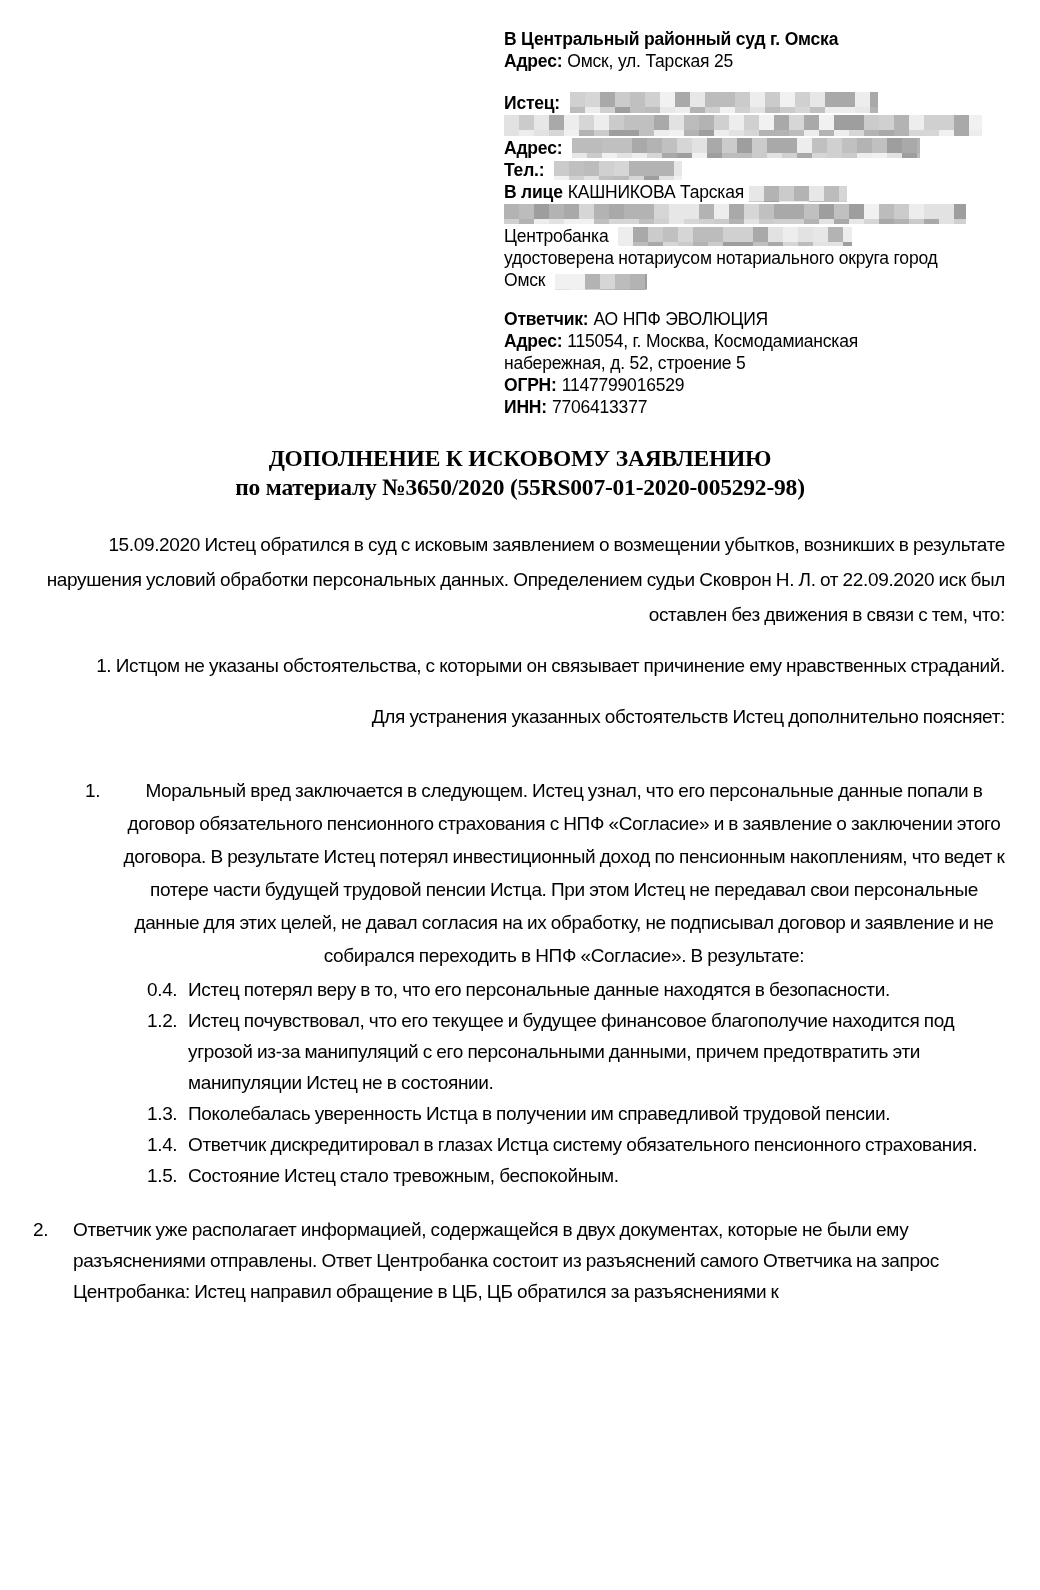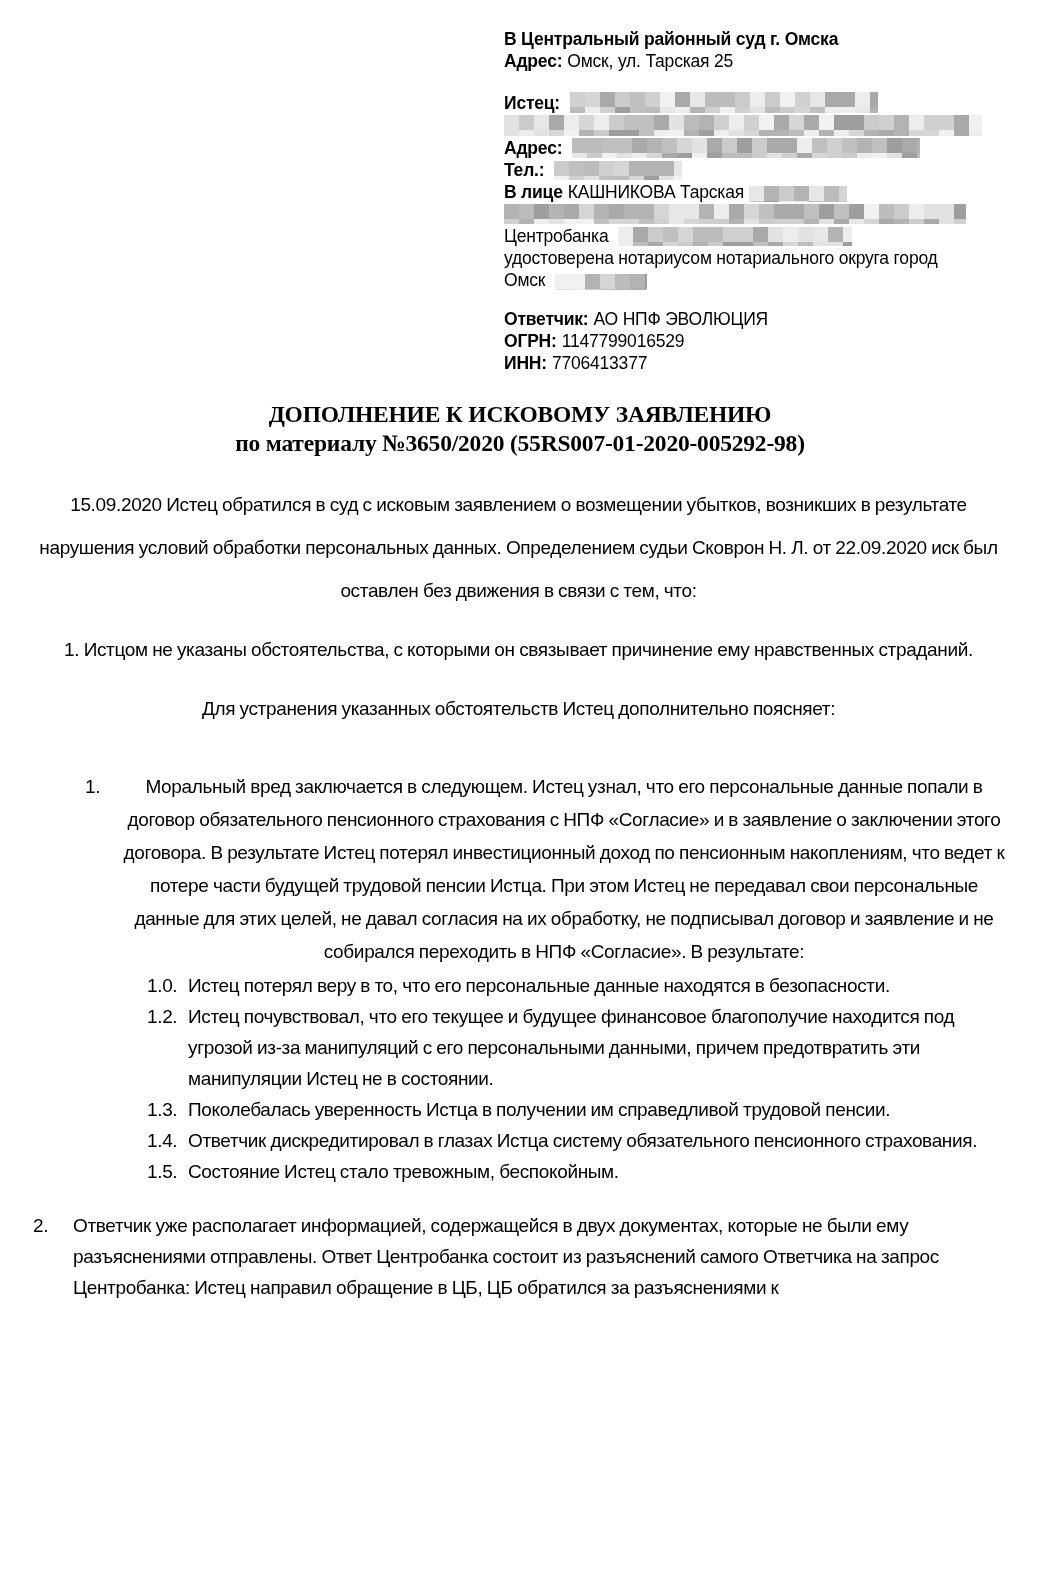--- a/index.html
+++ b/index.html
@@ -48,21 +48,21 @@
     line-height: 29px;
     letter-spacing: -0.2px;
   }
   
   .body {
     margin: 25px 35px 0 32px;
     font-size: 19px;
     letter-spacing: -0.35px;
     word-spacing: -0.5px;
   }
-  .p-center { text-align: center; line-height: 43px; }
+  .p-center { text-align: right; line-height: 35px; }
   .mt16 { margin-top: 16px; }
   .mt14 { margin-top: 14px; }
   .numbered { position: relative; margin-top: 16px; line-height: 33px; }
   .numbered .num { position: absolute; left: 53px; top: 0; }
   .numbered .itext { margin-left: 91px; text-align: center; margin-top: 40px; }
   .sublist { margin-left: 115px; margin-top: 2px; line-height: 31px; }
   .subitem { position: relative; padding-left: 41px; text-align: left; }
   .subitem .num { position: absolute; left: 0; top: 0; }
   .damages { margin-top: 24px; line-height: 31px; text-align: left; }
   .numbered2 { position: relative; margin-top: 23px; line-height: 31px; }
@@ -236,20 +236,23 @@
     <div class="row">удостоверена нотариусом нотариального округа город</div>
     <div class="row">
       <span>Омск</span>
       <span class="redact v" style="width:92px;height:16px"><i style="left:0px;top:0px;width:15px;height:15px;background:#f1f1f1"></i><i style="left:15px;top:0px;width:15px;height:15px;background:#f1f1f1"></i><i style="left:30px;top:0px;width:15px;height:15px;background:#b3b3b3"></i><i style="left:45px;top:0px;width:15px;height:15px;background:#d6d6d6"></i><i style="left:60px;top:0px;width:15px;height:15px;background:#bcbcbc"></i><i style="left:75px;top:0px;width:15px;height:15px;background:#b3b3b3"></i><i style="left:90px;top:0px;width:2px;height:15px;background:#9e9e9e"></i><i style="left:0px;top:15px;width:15px;height:1px;background:#e2e2e2"></i><i style="left:15px;top:15px;width:15px;height:1px;background:#ededed"></i><i style="left:30px;top:15px;width:15px;height:1px;background:#d0d0d0"></i><i style="left:45px;top:15px;width:15px;height:1px;background:#bcbcbc"></i><i style="left:60px;top:15px;width:15px;height:1px;background:#b3b3b3"></i><i style="left:75px;top:15px;width:15px;height:1px;background:#a9a9a9"></i><i style="left:90px;top:15px;width:2px;height:1px;background:#cbcbcb"></i></span>
     </div>
     <div class="sp17"></div>
 
     <div class="row">
       <span class="b">Ответчик:</span><span class="v">АО НПФ ЭВОЛЮЦИЯ</span>
     </div>
+    <div class="wraprow">
+      <span class="b">Адрес:</span><span class="v">115054, г. Москва, Космодамианская набережная, д. 52, строение 5</span>
+    </div>
     <div class="row">
       <span class="b">ОГРН:</span><span class="v">1147799016529</span>
     </div>
     <div class="row">
       <span class="b">ИНН:</span><span class="v">7706413377</span>
     </div>
   </div>
 
   <div class="doc-title">
     <div>ДОПОЛНЕНИЕ К ИСКОВОМУ ЗАЯВЛЕНИЮ</div>
@@ -265,21 +268,21 @@
 
     <div class="p-center mt16">Для устранения указанных обстоятельств Истец дополнительно поясняет:</div>
 
     <div class="numbered">
       <span class="num">1.</span>
       <div class="itext">Моральный вред заключается в следующем. Истец узнал, что его персональные данные попали в договор обязательного пенсионного страхования с НПФ «Согласие» и в заявление о заключении этого договора. В результате Истец потерял инвестиционный доход по пенсионным накоплениям, что ведет к потере части будущей трудовой пенсии Истца. При этом Истец не передавал свои персональные данные для этих целей, не давал согласия на их обработку, не подписывал договор и заявление и не собирался переходить в НПФ «Согласие». В результате:</div>
     </div>
 
     <div class="sublist">
       <div class="subitem">
-        <span class="num">1.0.</span>
+        <span class="num">0.4.</span>
         <span>Истец потерял веру в то, что его персональные данные находятся в безопасности.</span>
       </div>
       <div class="subitem">
         <span class="num">1.2.</span>
         <span>Истец почувствовал, что его текущее и будущее финансовое благополучие находится под угрозой из-за манипуляций с его персональными данными, причем предотвратить эти манипуляции Истец не в состоянии.</span>
       </div>
       <div class="subitem">
         <span class="num">1.3.</span>
         <span>Поколебалась уверенность Истца в получении им справедливой трудовой пенсии.</span>
       </div>

